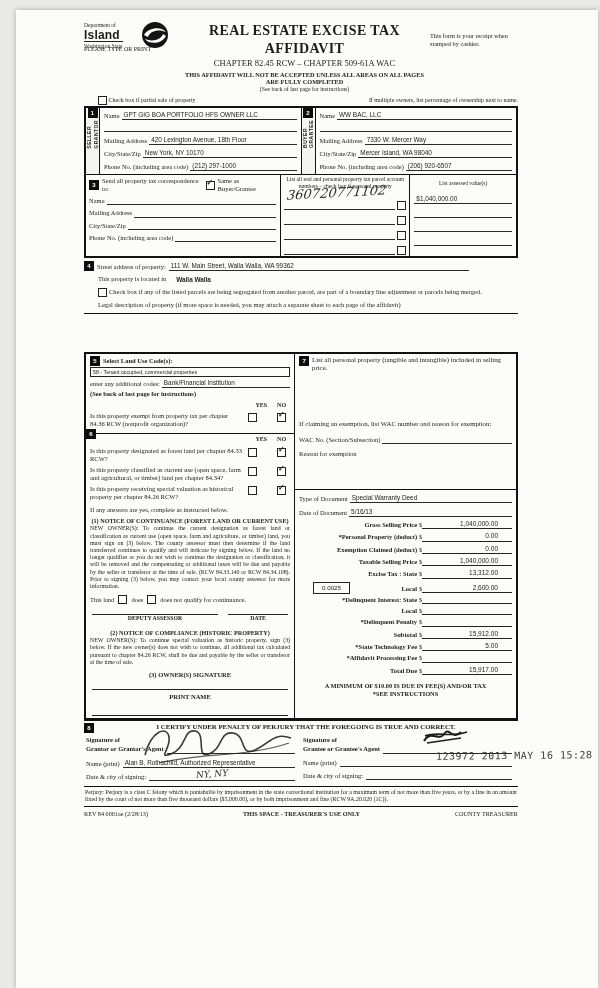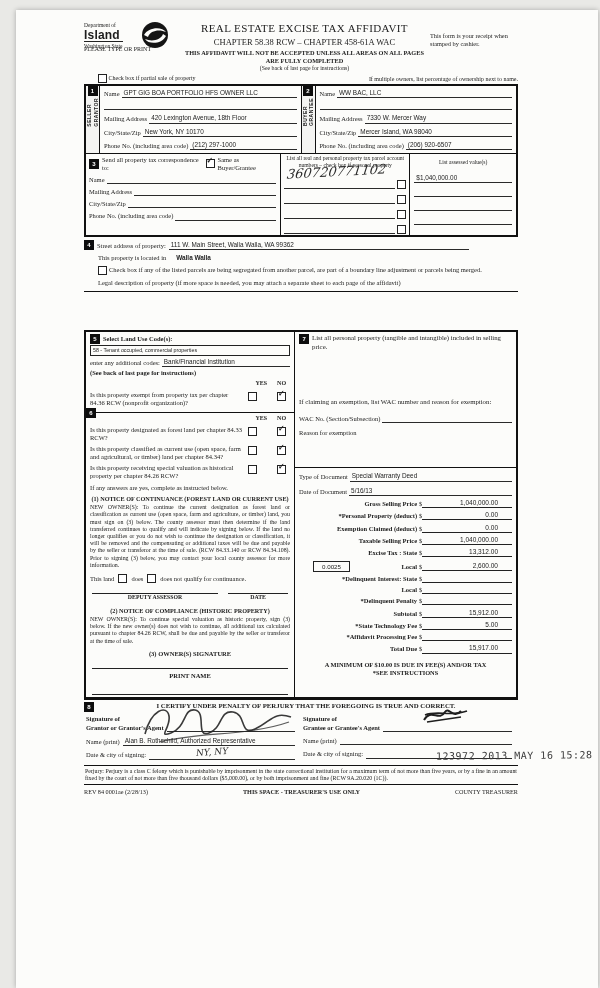--- a/index.html
+++ b/index.html
@@ -21,21 +21,21 @@
   .cb .ck{position:absolute;left:0;top:-3px;font-size:8px;font-weight:bold;line-height:8px}
 
   
   .hdr{display:flex;margin-bottom:2px}
   .logo{width:95px;flex:none;position:relative}
   .logo .l1{font-size:5.5px}
   .logo .l2{font-size:12px;font-weight:bold;font-family:"Liberation Sans",sans-serif;line-height:1;letter-spacing:.2px}
   .logo .l3{font-size:5.5px;border-top:1px solid #222;display:inline-block;padding-top:1px}
   .logo svg{position:absolute;left:56px;top:-2px}
   .hcenter{flex:1;text-align:center}
-  .htitle{font-size:11px;font-weight:normal;letter-spacing:.4px}
+  .htitle{font-size:14px;font-weight:bold;letter-spacing:.4px}
   .hsub{font-size:8.5px;margin-top:1px}
   .hwarn{font-size:6.3px;font-weight:bold;margin-top:2px}
   .hsee{font-size:5.8px}
   .hright{width:88px;flex:none;font-size:6.3px;text-align:left;padding-top:10px}
   .ptp{position:absolute;left:0;top:24px;font-size:6px}
   .topline{display:flex;justify-content:space-between;font-size:6px;align-items:flex-end;margin:1px 0 1px 14px}
 
   
   .sb{display:flex;border-top:2px solid #111;border-bottom:1px solid #111}
   .party{flex:1;display:flex;border-left:2px solid #111}
@@ -121,21 +121,21 @@
       <div class="l3">Washington State</div>
       <svg width="30" height="30" viewBox="0 0 30 30">
         <circle cx="15" cy="15" r="13" fill="#141414"></circle>
         <path d="M4,15 C8,7 22,6 26,12 C20,9 10,10 8,17 Z" fill="#fcfcfa"></path>
         <path d="M26,16 C22,24 9,25 5,19 C12,22 21,20 23,14 Z" fill="#fcfcfa"></path>
       </svg>
       <div class="ptp">PLEASE TYPE OR PRINT</div>
     </div>
     <div class="hcenter">
       <div class="htitle">REAL ESTATE EXCISE TAX AFFIDAVIT</div>
-      <div class="hsub">CHAPTER 58.38 RCW – CHAPTER 458-61A WAC</div>
+      <div class="hsub">CHAPTER 82.45 RCW – CHAPTER 509-61A WAC</div>
       <div class="hwarn">THIS AFFIDAVIT WILL NOT BE ACCEPTED UNLESS ALL AREAS ON ALL PAGES ARE FULLY COMPLETED</div>
       <div class="hsee">(See back of last page for instructions)</div>
     </div>
     <div class="hright">This form is your receipt when stamped by cashier.</div>
   </div>
 
   <div class="topline">
     <span>
       <span class="cb"></span>
       <span>Check box if partial sale of property</span>

